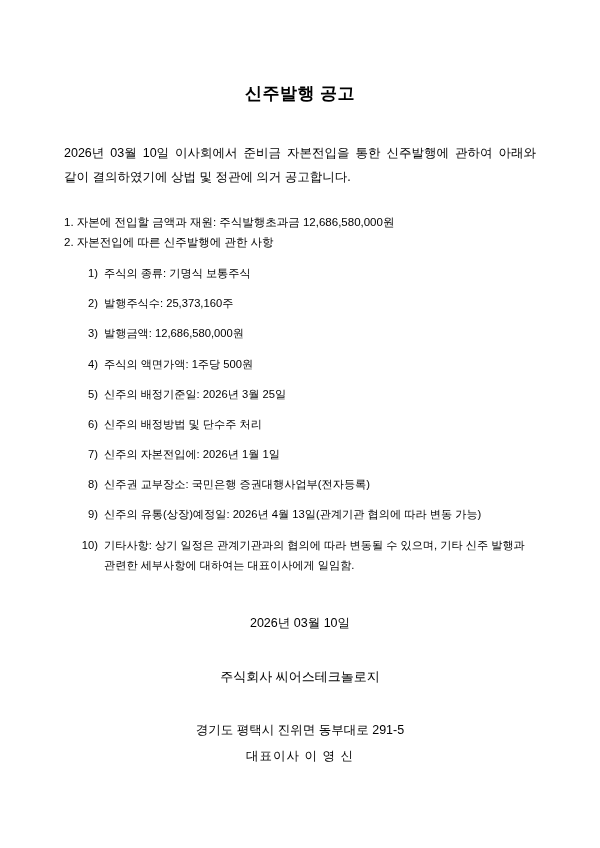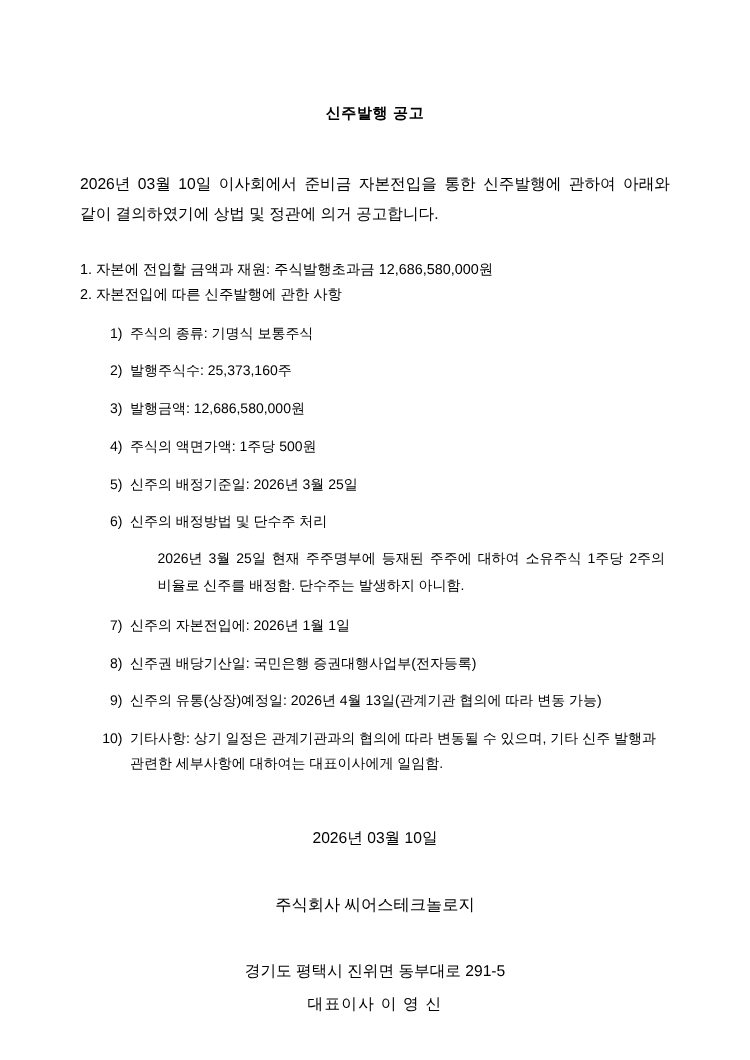--- a/index.html
+++ b/index.html
@@ -17,21 +17,21 @@
   }
   .page {
     width: 600px;
     height: 848px;
     box-sizing: border-box;
     padding: 0 64px;
     position: relative;
   }
   .doc-title {
     text-align: center;
-    font-size: 12px;
+    font-size: 17px;
     font-weight: bold;
     letter-spacing: 0.5px;
     margin-top: 82px;
     margin-bottom: 0;
   }
   .intro {
     margin-top: 36px;
     font-size: 12.5px;
     line-height: 1.95;
     text-align: justify;
@@ -151,30 +151,29 @@
     <div class="sub-item">
       <span class="num">5)</span>
       <span class="txt">신주의 배정기준일: 2026년 3월 25일</span>
     </div>
 
     <div class="sub-item">
       <span class="num">6)</span>
       <span class="txt">신주의 배정방법 및 단수주 처리</span>
     </div>
 
-    <div class="para-block indent-more">2026년 3월 25일 현재 주주명부에 등재된 주주에 대하여 소유주식 1주당 2주의 비율로 신주를 배정함. 단수주는 발생하지 아니함.</div>
 
     <div class="sub-item">
       <span class="num">7)</span>
       <span class="txt">신주의 자본전입에: 2026년 1월 1일</span>
     </div>
 
     <div class="sub-item">
       <span class="num">8)</span>
-      <span class="txt">신주권 배당기산일: 국민은행 증권대행사업부(전자등록)</span>
+      <span class="txt">신주권 교부장소: 국민은행 증권대행사업부(전자등록)</span>
     </div>
 
     <div class="sub-item">
       <span class="num">9)</span>
       <span class="txt">신주의 유통(상장)예정일: 2026년 4월 13일(관계기관 협의에 따라 변동 가능)</span>
     </div>
 
     <div class="sub-item wide">
       <span class="num">10)</span>
       <span class="txt">기타사항: 상기 일정은 관계기관과의 협의에 따라 변동될 수 있으며, 기타 신주 발행과 관련한 세부사항에 대하여는 대표이사에게 일임함.</span>

